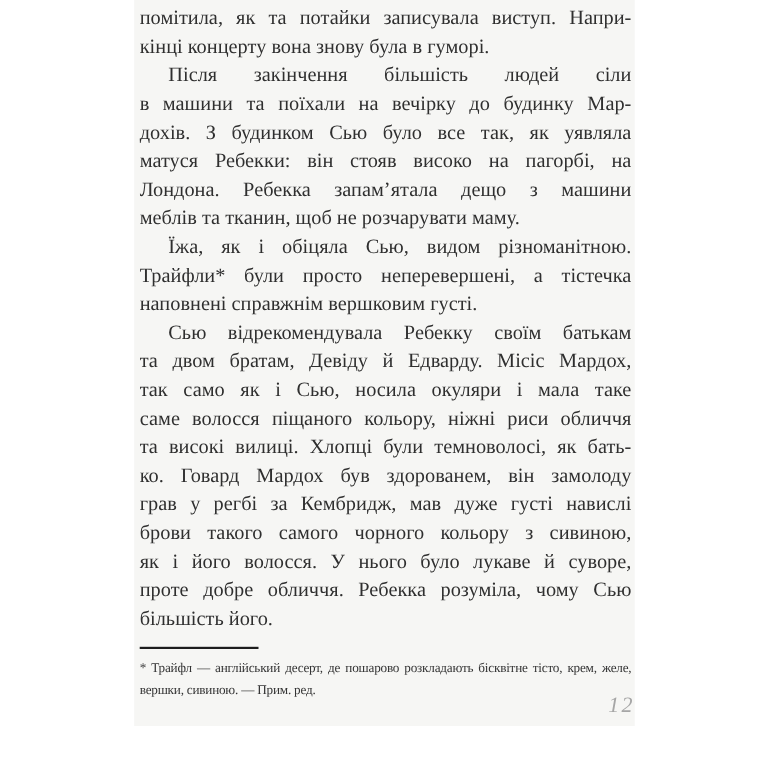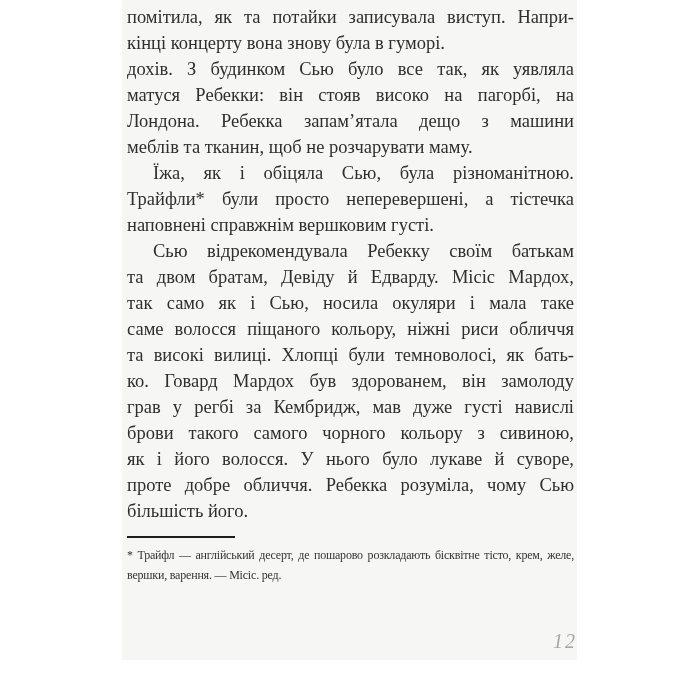--- a/index.html
+++ b/index.html
@@ -76,28 +76,30 @@
   <div class="book-page">
 
     <div class="text-col">
 
       <div class="para">
         <div class="line stretch">помітила, як та потайки записувала виступ. Напри-</div>
         <div class="line lastline">кінці концерту вона знову була в гуморі.</div>
       </div>
 
       <div class="para">
+        <div class="line stretch indent">Після закінчення більшість людей сіли</div>
+        <div class="line stretch">в машини та поїхали на вечірку до будинку Мар-</div>
         <div class="line stretch">дохів. З будинком Сью було все так, як уявляла</div>
         <div class="line stretch">матуся Ребекки: він стояв високо на пагорбі, на</div>
         <div class="line stretch">Лондона. Ребекка запам’ятала дещо з машини</div>
         <div class="line lastline">меблів та тканин, щоб не розчарувати маму.</div>
       </div>
 
       <div class="para">
-        <div class="line stretch indent">Їжа, як і обіцяла Сью, була різноманітною.</div>
+        <div class="line stretch indent">Їжа, як і обіцяла Сью, видом різноманітною.</div>
         <div class="line stretch">Трайфли* були просто неперевершені, а тістечка</div>
         <div class="line lastline">наповнені справжнім вершковим густі.</div>
       </div>
 
       <div class="para">
         <div class="line stretch indent">Сью відрекомендувала Ребекку своїм батькам</div>
         <div class="line stretch">та двом братам, Девіду й Едварду. Місіс Мардох,</div>
         <div class="line stretch">так само як і Сью, носила окуляри і мала таке</div>
         <div class="line stretch">саме волосся піщаного кольору, ніжні риси обличчя</div>
         <div class="line stretch">та високі вилиці. Хлопці були темноволосі, як бать-</div>
@@ -106,21 +108,21 @@
         <div class="line stretch">брови такого самого чорного кольору з сивиною,</div>
         <div class="line stretch">як і його волосся. У нього було лукаве й суворе,</div>
         <div class="line stretch">проте добре обличчя. Ребекка розуміла, чому Сью</div>
         <div class="line lastline">більшість його.</div>
       </div>
 
       <div class="footnote-sep"></div>
 
       <div class="footnote">
         <div class="fline stretch">* Трайфл — англійський десерт, де пошарово розкладають бісквітне тісто, крем, желе,</div>
-        <div class="fline lastline">вершки, варення. — Місіс. ред.</div>
+        <div class="fline lastline">вершки, сивиною. — Прим. ред.</div>
       </div>
 
     </div>
 
     <div class="page-number">12</div>
 
   </div>
 </div>
 
 </body></html>

